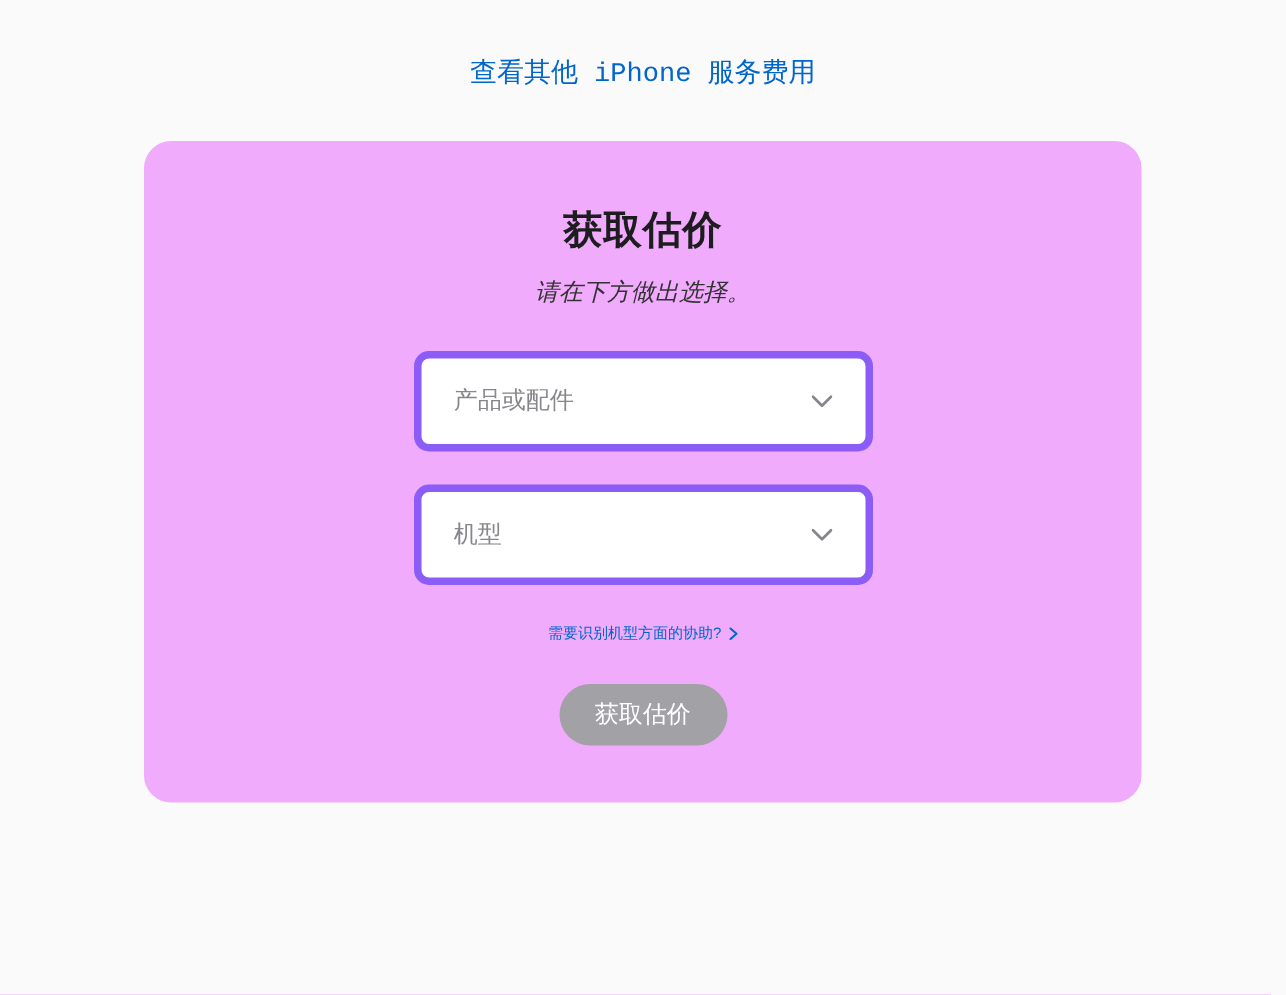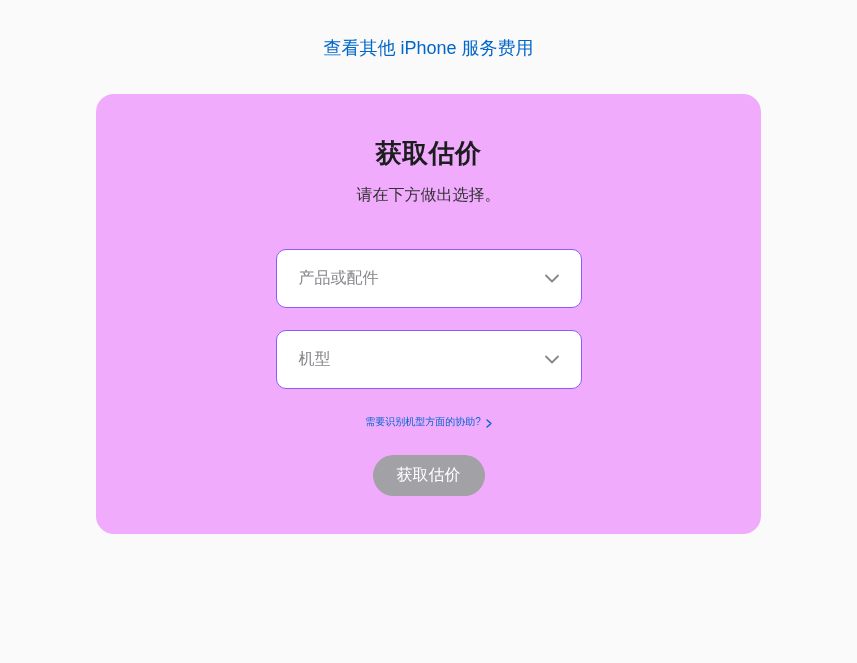--- a/index.html
+++ b/index.html
@@ -8,20 +8,21 @@
       background: #fafafa;
       width: 857px;
       height: 663px;
       overflow: hidden;
       color: #1d1d1f;
     }
     .container { width: 100%; padding: 0 10px; }
     .top-link {
       text-align: center;
       padding: 36px 0 24px;
+      font-family: Liberation Mono, monospace;
     }
     .top-link a {
       color: #0066cc;
       font-size: 18px;
       text-decoration: none;
     }
     .card {
       background: #f0abfc;
       border-radius: 18px;
       width: 665px;
@@ -32,27 +33,28 @@
     .card-title {
       font-size: 26px;
       font-weight: 600;
       color: #1d1d1f;
       margin-bottom: 14px;
       letter-spacing: 0.5px;
     }
     .card-subtitle {
       font-size: 16px;
       color: #333;
-      margin-bottom: 43px;
+      margin-bottom: 28px;
+      font-style: italic;
     }
     .select-box {
       width: 306px;
       margin: 0 auto 22px;
       background: #fff;
-      border: 1px solid #8b5cf6;
+      border: 5px solid #8b5cf6;
       border-radius: 10px;
       padding: 18px 22px;
       display: flex;
       align-items: center;
       justify-content: space-between;
       cursor: pointer;
       font-family: Liberation Mono, monospace;
     }
     .select-box .placeholder {
       color: #86868b;

